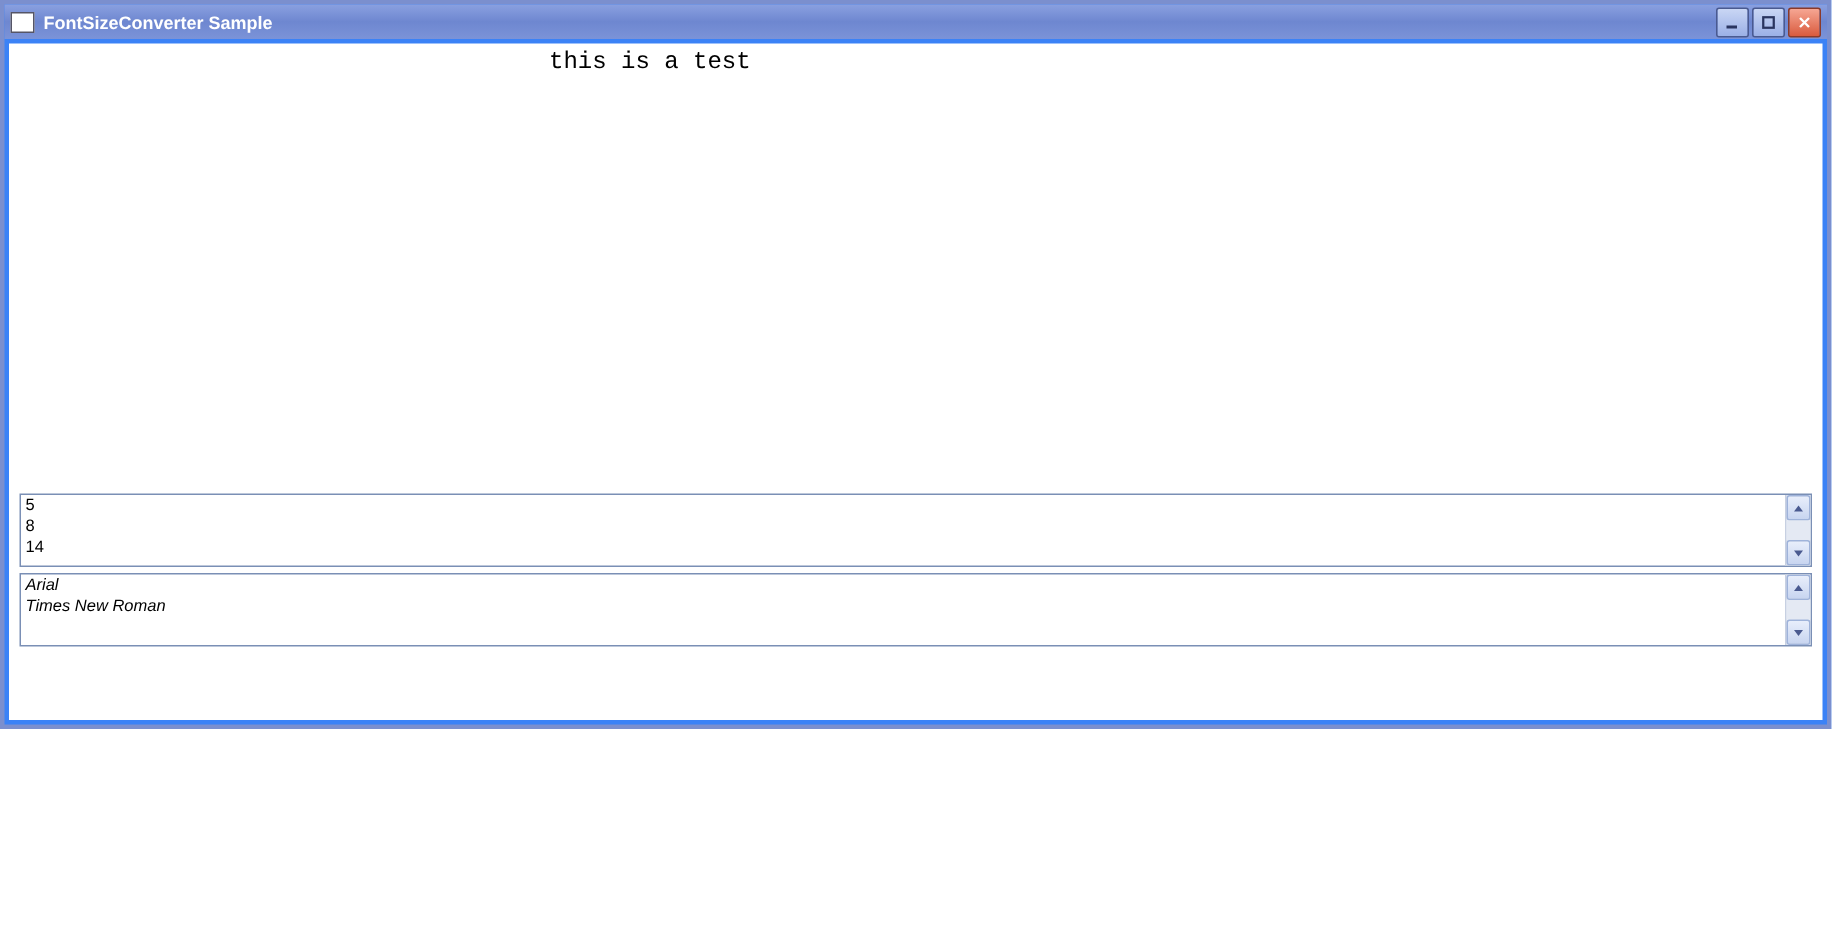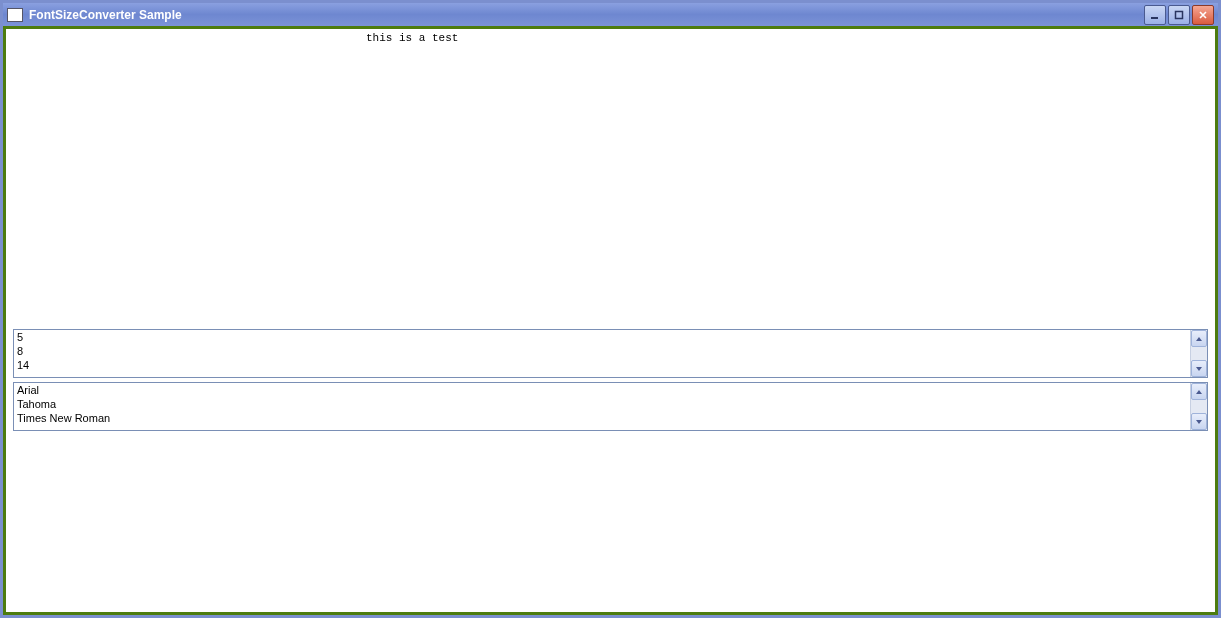--- a/index.html
+++ b/index.html
@@ -1,21 +1,21 @@
 <!DOCTYPE html>
 <html><head>
 <meta charset="utf-8">
 <style>
   html,body{margin:0;padding:0;font-family:Tahoma,Arial,sans-serif;font-size:11px;background:#fff;}
   .frame{
     position:relative;
-    width:1221px;height:618px;
+    width:1221px;height:486px;
     box-sizing:border-box;
     border:3px solid #7b8fce;
-    background:#4d7c0f;
+    background:#3b82f6;
   }
   
   .titlebar{
     height:23px;
     background:linear-gradient(to bottom,#8aa0e0 0%,#6e87d0 50%,#7b93d8 100%);
     display:flex;align-items:center;
     padding:0 4px;
     color:#fff;font-weight:bold;font-size:12px;
     user-select:none;
   }
@@ -41,32 +41,32 @@
   .win-btn svg{display:block;}
   
   .client{
     position:absolute;left:3px;right:3px;top:26px;bottom:3px;
     background:#fff;
     overflow:hidden;
   }
   .sample-text{
     position:absolute;top:3px;left:360px;
     font-family:"Courier New",monospace;
-    font-size:11px;color:#000;
+    font-size:16px;color:#000;
   }
   
   .listbox{
     position:absolute;left:7px;right:7px;
     border:1px solid #7a8fb5;
     background:#fff;
     box-sizing:border-box;
     overflow:hidden;
   }
   .listbox.size{top:300px;height:49px;}
-  .listbox.font{top:353px;height:49px;}
+  .listbox.font{top:353px;height:49px;font-style:italic;}
   .lb-view{
     position:absolute;left:0;top:0;bottom:0;right:16px;
     overflow:hidden;
   }
   .lb-row{
     height:14px;line-height:14px;padding:0 3px;
     font-size:11px;color:#000;white-space:nowrap;
     cursor:default;
   }
   .lb-row.selected{background:#eee8d6;}
@@ -133,21 +133,20 @@
           <svg width="8" height="6" viewBox="0 0 8 6">
               <path d="M1 1 L7 1 L4 5 Z" fill="#4a5a90"></path>
             </svg>
         </div>
       </div>
     </div>
 
     <div class="listbox font">
       <div class="lb-view">
         <div class="lb-row">Arial</div>
-        <div class="lb-row">Tahoma</div>
         <div class="lb-row">Times New Roman</div>
       </div>
       <div class="scrollbar">
         <div class="sb-btn">
           <svg width="8" height="6" viewBox="0 0 8 6">
               <path d="M4 1 L7 5 L1 5 Z" fill="#4a5a90"></path>
             </svg>
         </div>
         <div class="sb-track"></div>
         <div class="sb-btn">

